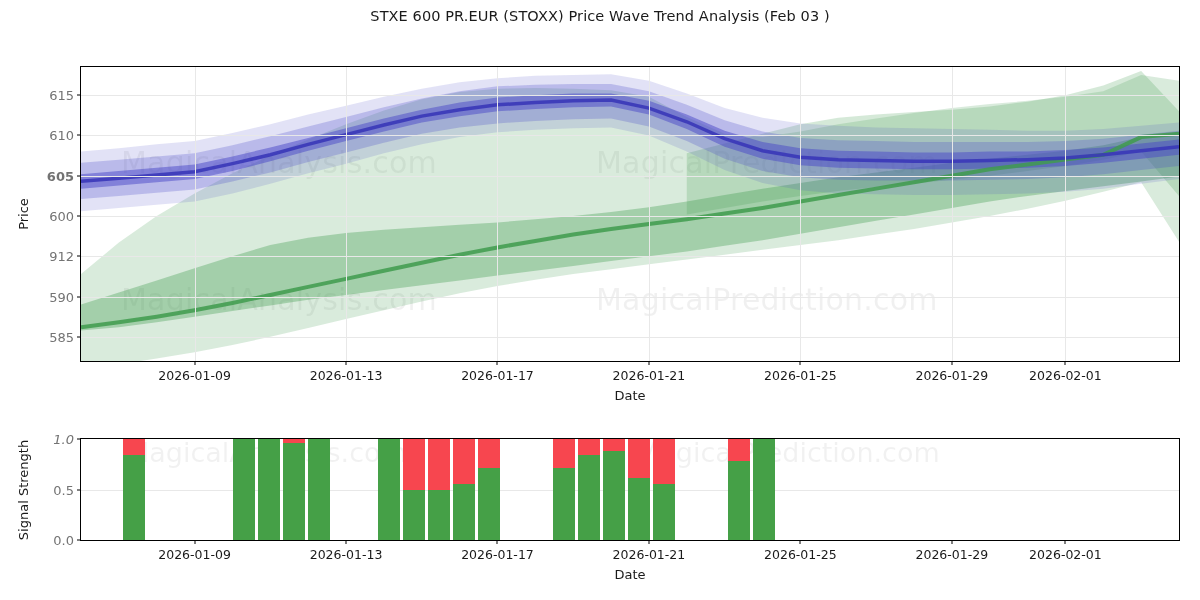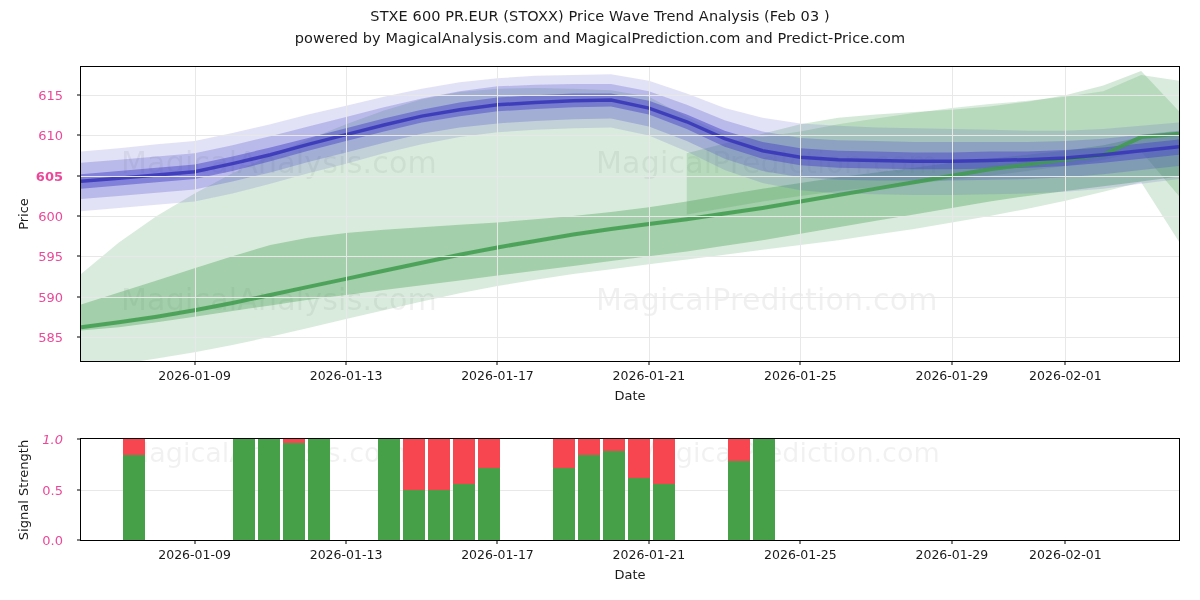--- a/index.html
+++ b/index.html
@@ -26,23 +26,23 @@
 
   
   .axes { position:absolute; background:#fff; border:1.1px solid #000; }
   .axes .plot { position:absolute; inset:0; overflow:hidden; }
 
   .gridline-h, .gridline-v { position:absolute; background:#e8e8e8; }
   .gridline-h { left:0; right:0; height:1px; }
   .gridline-v { top:0; bottom:0; width:1px; }
 
   .ytick-label {
-    position:absolute; right:100%; margin-right:18px;
+    position:absolute; right:100%; margin-right:7px;
     transform:translateY(-50%);
-    font-size:13px; color:#ec4899; white-space:nowrap;
+    font-size:13px; color:#737373; white-space:nowrap;
   }
   .ytick-mark {
     position:absolute; right:100%; width:4px; height:1px;
     background:#000; transform:translateY(-0.5px);
   }
   .xtick-label {
     position:absolute; top:100%; margin-top:7px;
     transform:translateX(-50%);
     font-size:12.5px; color:#1a1a1a; white-space:nowrap;
   }
@@ -79,21 +79,20 @@
   .bar .seg.sell { top:0; }
 
   svg.bands { position:absolute; inset:0; width:100%; height:100%; display:block; }
 </style>
 </head>
 <body>
 
 <div id="figure">
 
   <div class="fig-title l1">STXE 600 PR.EUR (STOXX) Price Wave Trend Analysis (Feb 03 )</div>
-  <div class="fig-title l2">powered by MagicalAnalysis.com and MagicalPrediction.com and Predict-Price.com</div>
 
   <div class="axes" id="ax-price" style="left:80px; top:66px; width:1100px; height:296px;">
     <div class="plot" id="price-plot">
 
       <div class="wm" style="left:40px; top:78px;">MagicalAnalysis.com</div>
       <div class="wm" style="left:515px; top:78px;">MagicalPrediction.com</div>
       <div class="wm" style="left:40px; top:215px;">MagicalAnalysis.com</div>
       <div class="wm" style="left:515px; top:215px;">MagicalPrediction.com</div>
       <svg class="bands" id="price-svg" preserveAspectRatio="none" viewBox="0 0 1098 294">
           <polygon points="0.00,207.01 37.86,175.59 75.72,149.01 113.59,126.46 151.45,106.32 189.31,88.60 227.17,72.49 265.03,57.19 302.90,43.50 340.76,32.22 378.62,24.97 416.48,21.75 454.34,20.94 492.21,21.75 530.07,23.36 567.93,29.80 605.79,49.94 643.66,66.85 681.52,70.08 719.38,64.44 757.24,57.19 795.10,51.55 832.97,45.91 870.83,41.08 908.69,37.05 946.55,33.83 984.41,29.80 1022.28,24.16 1060.14,8.05 1098.00,13.69 1098.00,174.79 1060.14,115.18 1022.28,124.85 984.41,133.71 946.55,141.76 908.69,149.01 870.83,155.46 832.97,161.90 795.10,167.54 757.24,173.18 719.38,178.01 681.52,182.84 643.66,187.68 605.79,192.51 567.93,197.34 530.07,202.18 492.21,207.01 454.34,212.65 416.48,219.09 378.62,226.34 340.76,234.39 302.90,243.25 265.03,252.12 227.17,260.98 189.31,269.84 151.45,277.89 113.59,285.14 75.72,291.58 37.86,297.22 0.00,302.05" fill="#3f9b4e" fill-opacity="0.2"></polygon>
@@ -119,21 +118,21 @@
         <div class="gridline-v" style="left: 719.379px;"></div>
         <div class="gridline-v" style="left: 870.828px;"></div>
         <div class="gridline-v" style="left: 984.414px;"></div>
       </div>
     <div class="axis-label-y">Price</div>
     <div class="axis-label-x">Date</div>
   <div class="ytick-label" style="top: 269.836px;">585</div>
       <div class="ytick-mark" style="top: 269.836px;"></div>
       <div class="ytick-label" style="top: 229.562px;">590</div>
       <div class="ytick-mark" style="top: 229.562px;"></div>
-      <div class="ytick-label" style="top: 189.288px;">595</div>
+      <div class="ytick-label" style="top: 189.288px;">912</div>
       <div class="ytick-mark" style="top: 189.288px;"></div>
       <div class="ytick-label" style="top: 149.014px;">600</div>
       <div class="ytick-mark" style="top: 149.014px;"></div>
       <div class="ytick-label" style="top: 108.74px; font-weight: bold;">605</div>
       <div class="ytick-mark" style="top: 108.74px;"></div>
       <div class="ytick-label" style="top: 68.4658px;">610</div>
       <div class="ytick-mark" style="top: 68.4658px;"></div>
       <div class="ytick-label" style="top: 28.1918px;">615</div>
       <div class="ytick-mark" style="top: 28.1918px;"></div>
       <div class="xtick-label" style="left: 113.586px;">2026-01-09</div>

